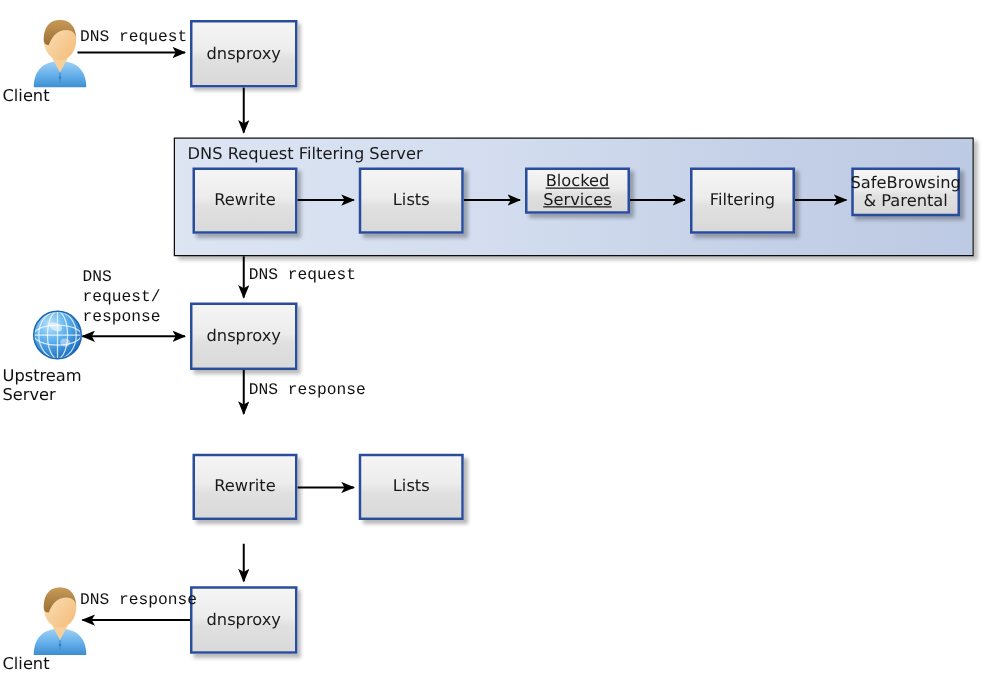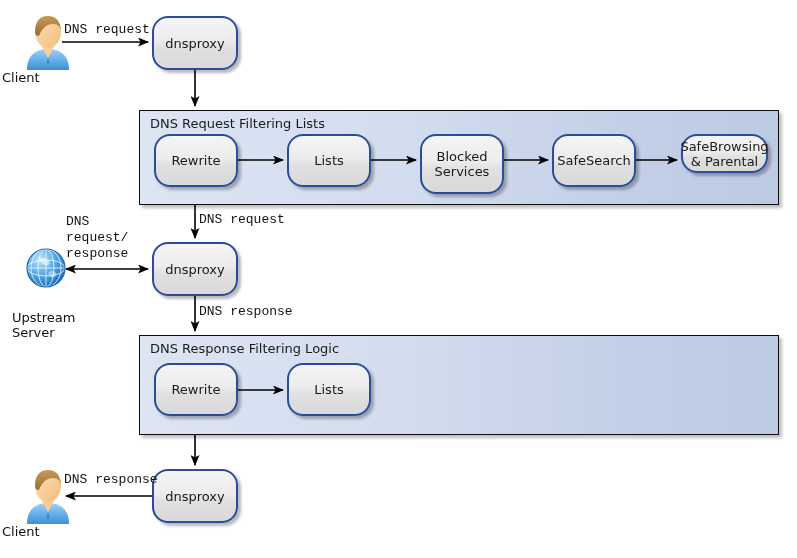--- a/index.html
+++ b/index.html
@@ -22,21 +22,21 @@
     left: 0;
     top: 0;
     width: 797px;
     height: 558px;
     pointer-events: none;
   }
   .node {
     position: absolute;
     box-sizing: border-box;
     border: 2px solid #2a4d9b;
-    border-radius: 16px;
+    border-radius: 0;
     background: linear-gradient(to bottom, #f5f5f5 0%, #ececec 45%, #e0e0e0 60%, #d9d9d9 100%);
     box-shadow: 3px 3px 3px rgba(0,0,0,0.28);
     display: flex;
     align-items: center;
     justify-content: center;
     text-align: center;
     color: #1a1a1a;
     font-size: 13px;
     line-height: 15px;
     white-space: pre-line;
@@ -76,26 +76,23 @@
   .icon-wrap {
     position: absolute;
   }
 </style>
 </head>
 <body>
 
 <div id="canvas">
 
   <div class="group" style="left:139px; top:110px; width:640px; height:95px;">
-    <div class="group-title">DNS Request Filtering Lists</div>
-  </div>
-
-  <div class="group" style="left:139px; top:335px; width:640px; height:100px;">
-    <div class="group-title">DNS Response Filtering Logic</div>
-  </div>
+    <div class="group-title">DNS Request Filtering Server</div>
+  </div>
+
 
   <svg class="layer" viewBox="0 0 797 558" xmlns="http://www.w3.org/2000/svg">
     <defs>
       <marker id="ah" markerWidth="11" markerHeight="9" refX="10" refY="4.5" orient="auto" markerUnits="userSpaceOnUse">
         <path d="M0,0 L11,4.5 L0,9 L2.6,4.5 Z" fill="#000000"></path>
       </marker>
       <marker id="ah-start" markerWidth="11" markerHeight="9" refX="1" refY="4.5" orient="auto" markerUnits="userSpaceOnUse">
         <path d="M11,0 L0,4.5 L11,9 L8.4,4.5 Z" fill="#000000"></path>
       </marker>
     </defs>
@@ -169,21 +166,21 @@
         <ellipse cx="24" cy="25" rx="15" ry="19"></ellipse>
         <line x1="5" y1="25" x2="43" y2="25"></line>
         <ellipse cx="24" cy="25" rx="19" ry="8"></ellipse>
         <line x1="24" y1="4" x2="24" y2="46"></line>
       </g>
       <path d="M17,16 C20,14 25,15 27,18 C29,21 26,23 23,22 C20,21 18,19 17,16 Z" fill="#ffffff" fill-opacity="0.55"></path>
       <path d="M28,28 C31,27 35,29 34,32 C33,35 29,35 27,33 C26,31 26,29 28,28 Z" fill="#ffffff" fill-opacity="0.45"></path>
       <circle cx="24" cy="25" r="19" fill="none" stroke="#1a67b5" stroke-width="1.2"></circle>
     </svg>
   </div>
-  <div class="actor-label" style="left:12px; top:294px; width:92px;margin-top:16px;">Upstream
+  <div class="actor-label" style="left:2px; top:294px; width:92px;">Upstream
 Server</div>
 
   <div class="icon-wrap" style="left:22px; top:468px; width:52px; height:56px;">
     <svg width="52" height="56" viewBox="0 0 52 56" xmlns="http://www.w3.org/2000/svg">
       <path d="M5,56 C5,41 14,35 26,35 C38,35 47,41 47,56 Z" fill="url(#shirtG)"></path>
       <path d="M20,33 L26,44 L32,33 L32,28 L20,28 Z" fill="#f7cf9b"></path>
       <ellipse cx="26" cy="18" rx="13" ry="16" fill="url(#skinG)"></ellipse>
       <path d="M13,18 C13,6 19,2 26,2 C33,2 39,6 39,18 C39,13 36,10 31,10 C25,10 20,14 17,22 C15,22 13,21 13,18 Z" fill="url(#hairG)"></path>
       <path d="M26,44 L26,52" stroke="#3d8ed0" stroke-width="1" fill="none"></path>
       <circle cx="26" cy="48" r="1" fill="#2f7cbb"></circle>
@@ -192,23 +189,23 @@
   <div class="actor-label" style="left:2px; top:524px; width:92px;">Client</div>
 
   <div class="node" style="left:152px; top:16px; width:86px; height:54px;">dnsproxy</div>
 
   <div class="node" style="left:152px; top:242px; width:86px; height:54px;">dnsproxy</div>
 
   <div class="node" style="left:152px; top:469px; width:86px; height:54px;">dnsproxy</div>
 
   <div class="node" style="left:154px; top:134px; width:84px; height:53px;">Rewrite</div>
   <div class="node" style="left:287px; top:134px; width:84px; height:53px;">Lists</div>
-  <div class="node" style="left:420px; top:134px; width:84px; height:60px;">Blocked
+  <div class="node" style="left:420px; top:134px; width:84px; height:37px;text-decoration:underline;">Blocked
 Services</div>
-  <div class="node" style="left:552px; top:134px; width:84px; height:53px;">SafeSearch</div>
+  <div class="node" style="left:552px; top:134px; width:84px; height:53px;">Filtering</div>
   <div class="node" style="left:681px; top:134px; width:87px; height:39px;">SafeBrowsing
 &amp; Parental</div>
 
   <div class="node" style="left:154px; top:363px; width:84px; height:53px;">Rewrite</div>
   <div class="node" style="left:287px; top:363px; width:84px; height:53px;">Lists</div>
 
   <div class="edge-label" style="left:64px; top:22px; width:90px; text-align:left;">DNS request</div>
 
   <div class="edge-label" style="left:199px; top:212px; width:100px; text-align:left;">DNS request</div>
 

